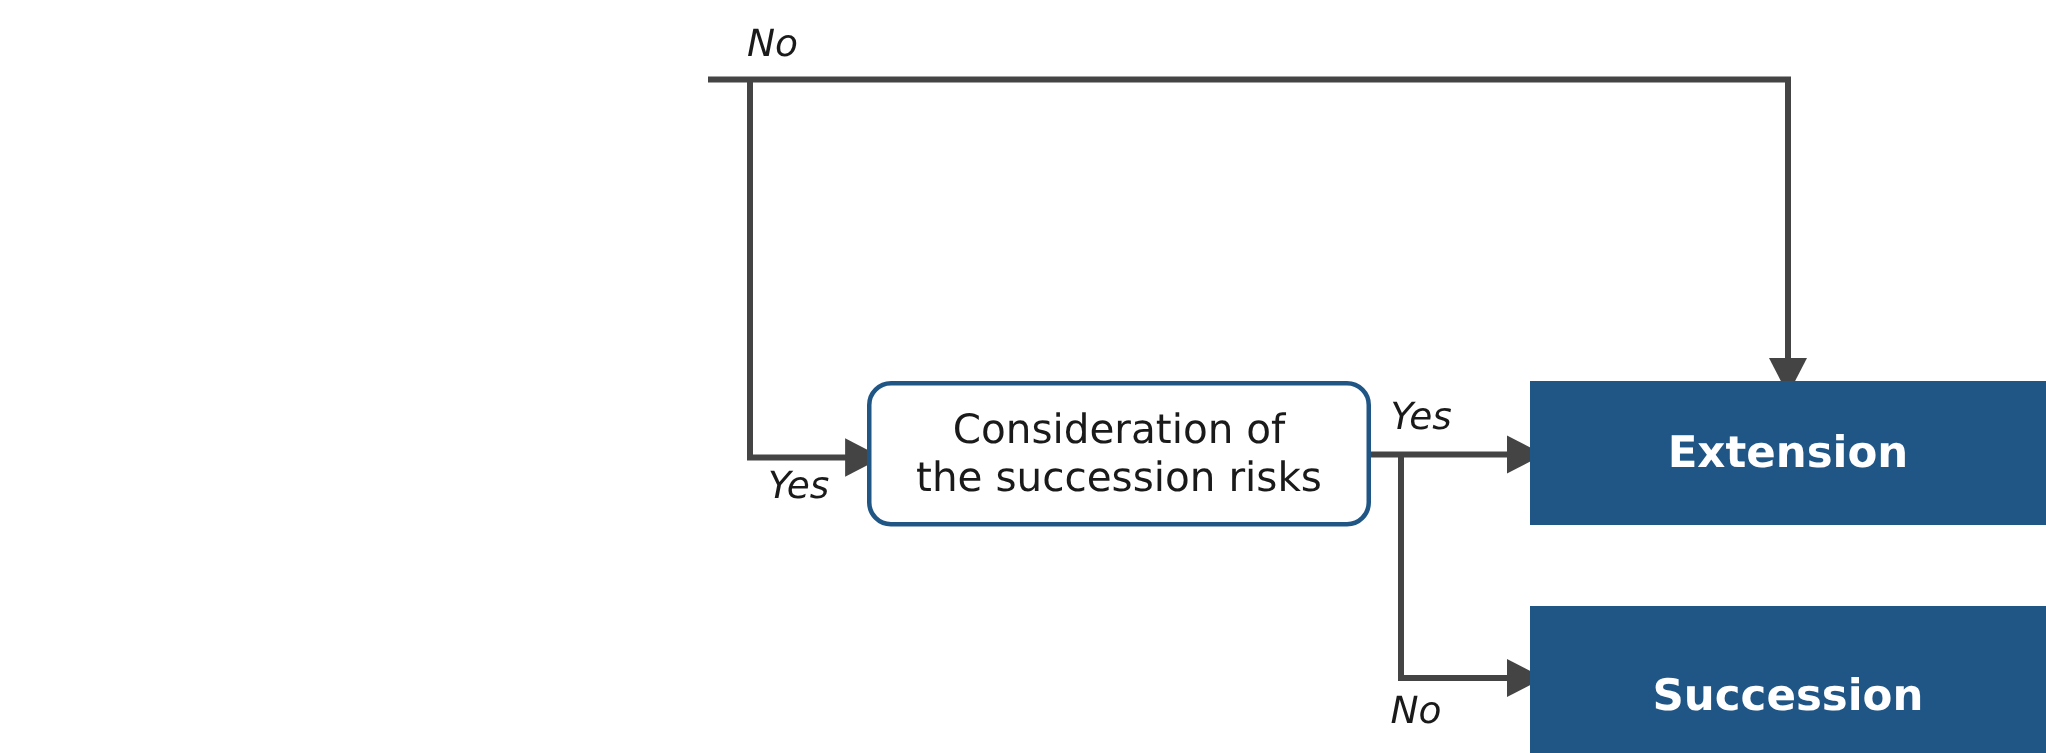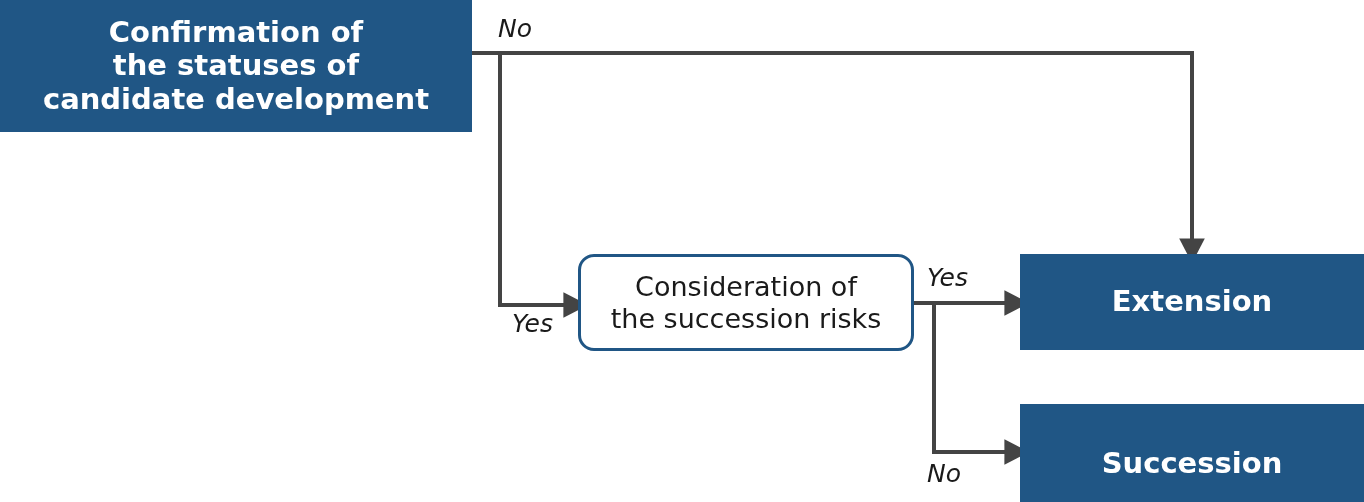--- a/index.html
+++ b/index.html
@@ -110,25 +110,20 @@
 
     <path d="M472,53 L1192,53 L1192,240" fill="none" stroke="#444444" stroke-width="4" marker-end="url(#arrowD)"></path>
 
     <path d="M500,53 L500,305 L565,305" fill="none" stroke="#444444" stroke-width="4" marker-end="url(#arrowR)"></path>
 
     <path d="M914,303 L1006,303" fill="none" stroke="#444444" stroke-width="4" marker-end="url(#arrowR)"></path>
 
     <path d="M934,303 L934,452 L1006,452" fill="none" stroke="#444444" stroke-width="4" marker-end="url(#arrowR)"></path>
   </svg>
 
-  <div class="node node-solid" id="n-confirmation">
-    <span class="node-text">Confirmation of
-the statuses of
-candidate development</span>
-  </div>
 
   <div class="node node-solid" id="n-extension">
     <span class="node-text">Extension</span>
   </div>
 
   <div class="node node-rounded" id="n-consideration">
     <span class="node-text">Consideration of
 the succession risks</span>
   </div>
 

